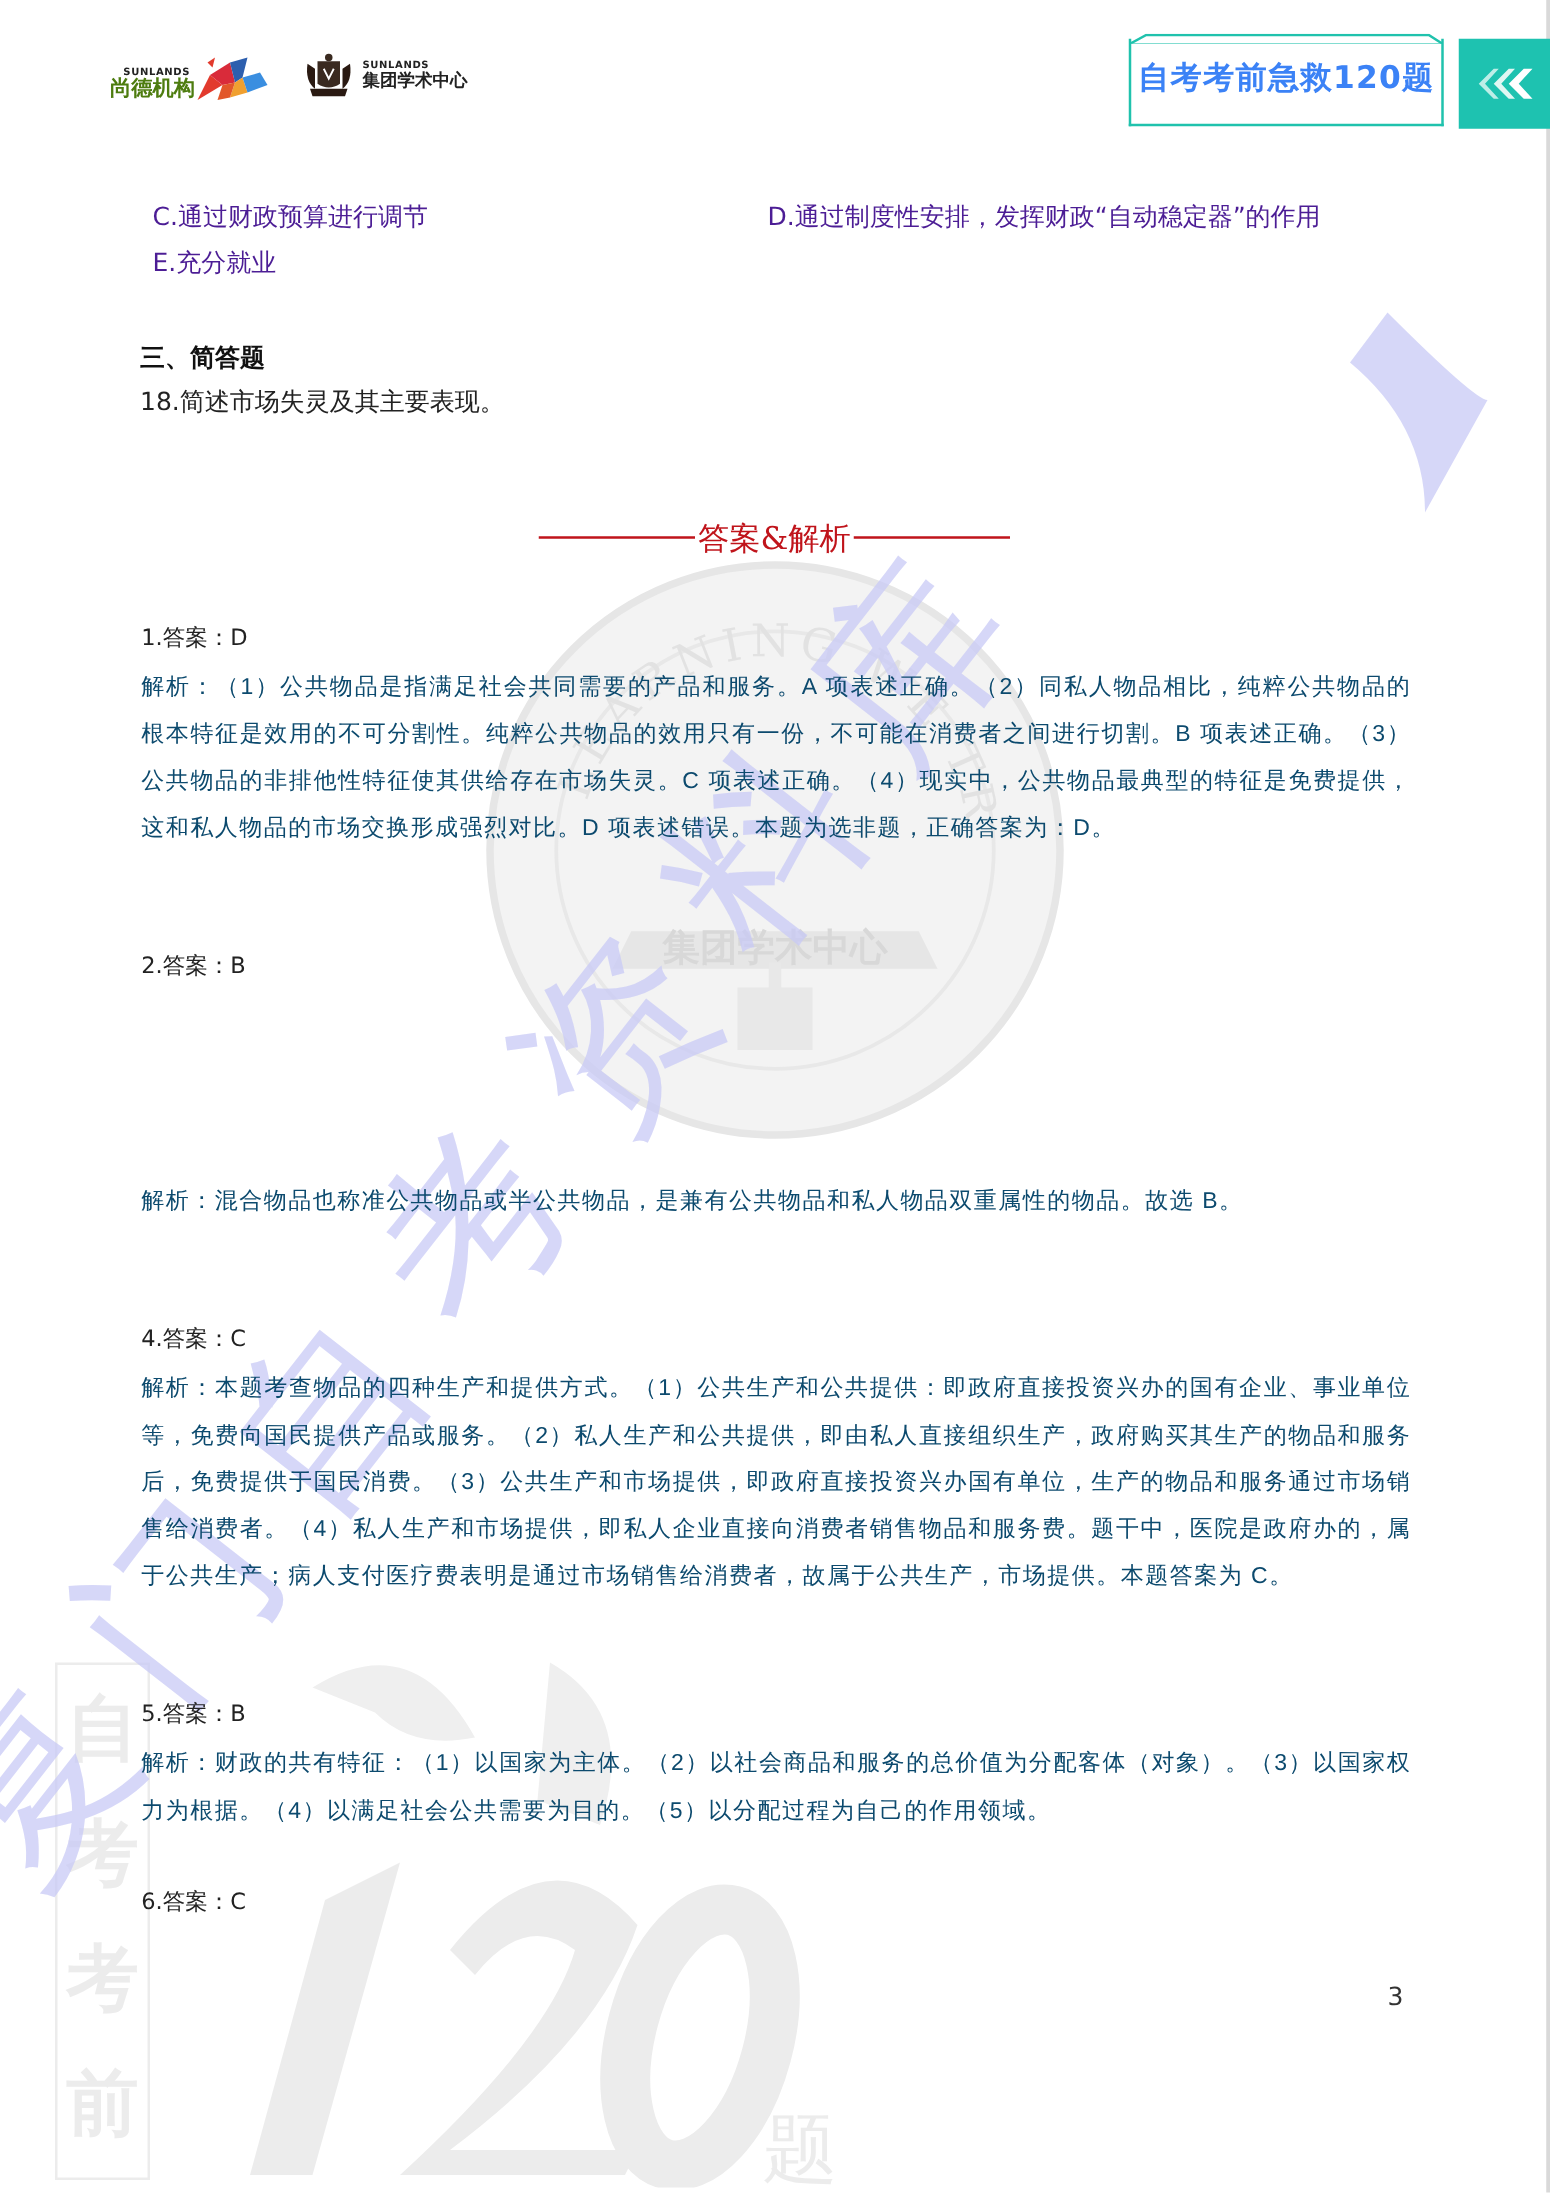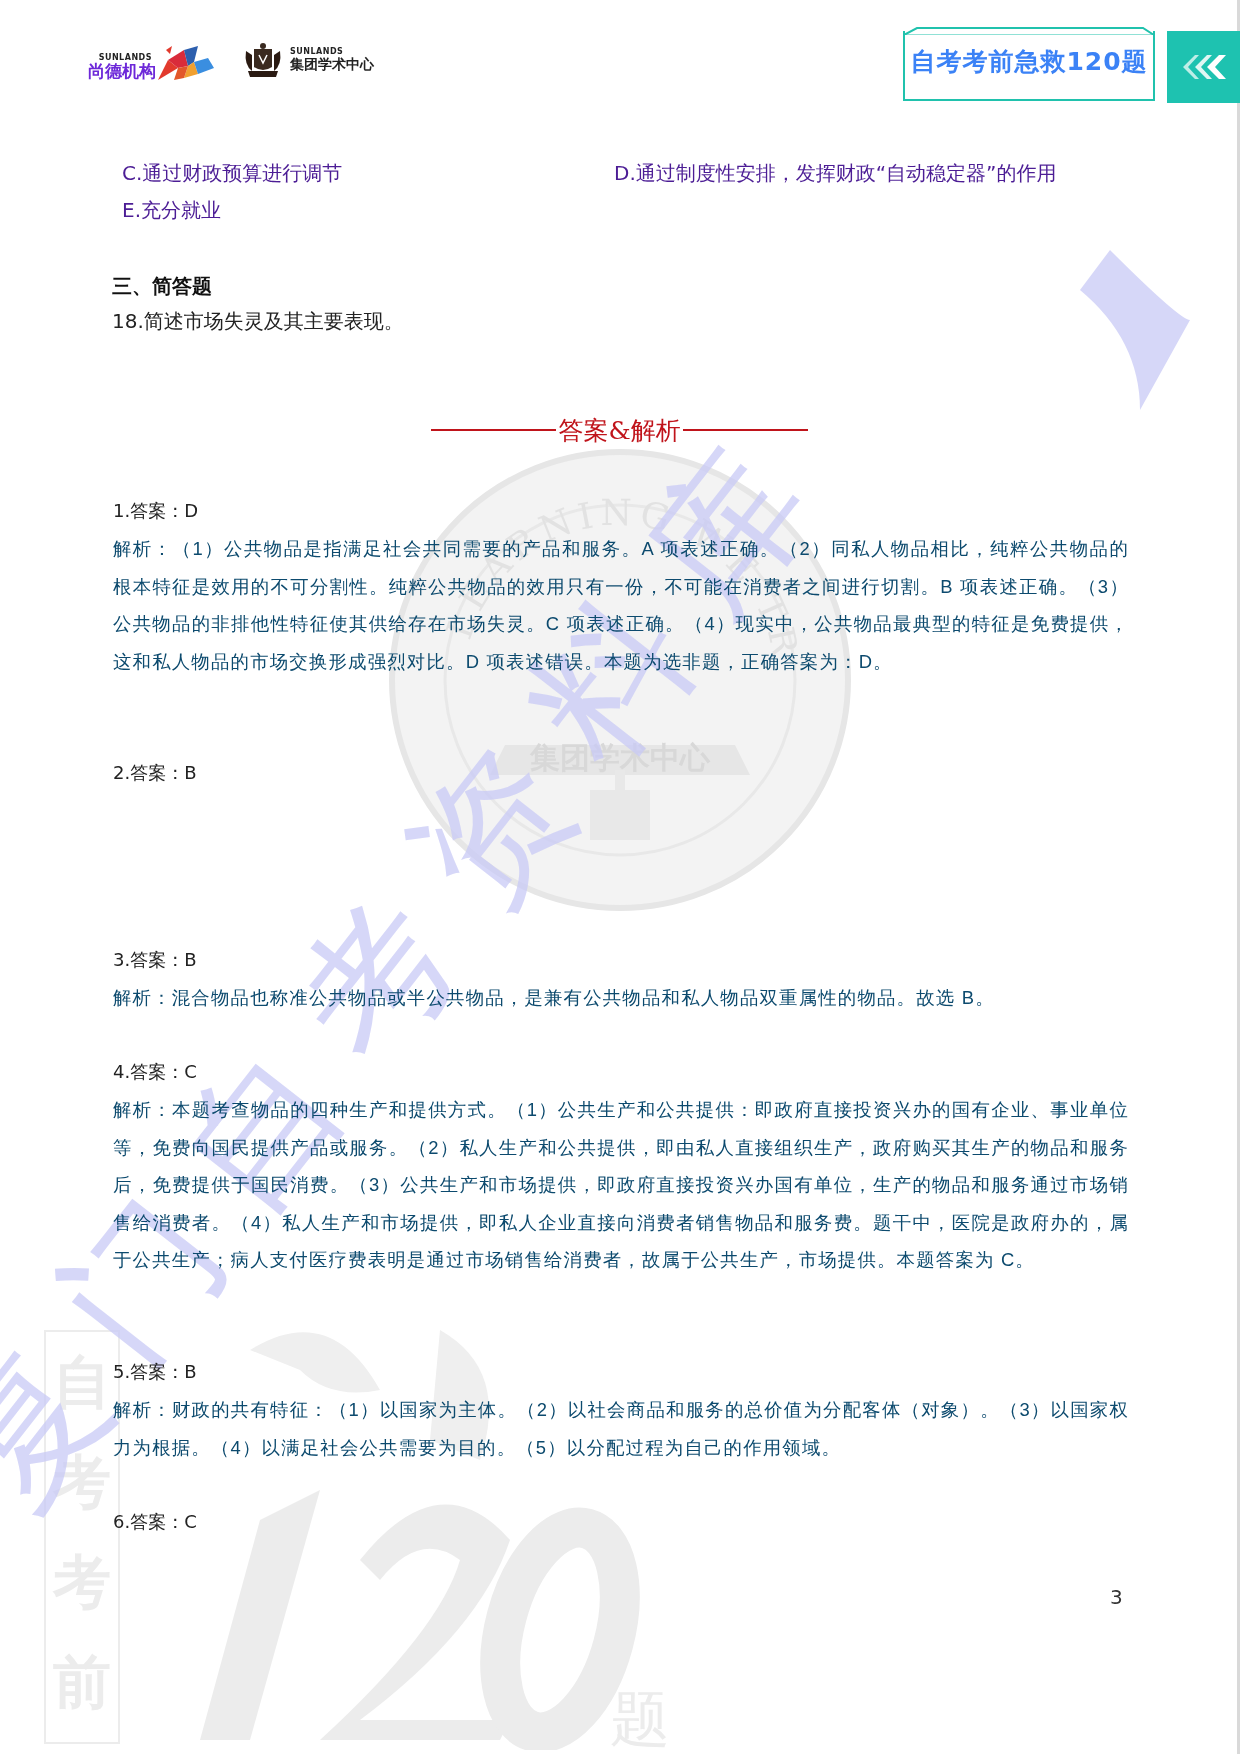--- a/index.html
+++ b/index.html
@@ -8,21 +8,21 @@
     background: #ffffff; color: #222;
     font-family: "DejaVu Sans", "Liberation Sans", sans-serif;
   }
   .right-edge { position: absolute; top: 0; right: 0; width: 3px; height: 100%; background: #d9d9d9; }
 
   
   .header { position: absolute; left: 0; top: 0; width: 1025px; height: 110px; }
   .logo1 { position: absolute; left: 88px; top: 40px; height: 40px; display: flex; align-items: flex-end; }
   .logo1 .brand-col { display: flex; flex-direction: column; align-items: flex-end; }
   .logo1 .en { font-size: 8px; font-weight: bold; color: #222; letter-spacing: 0.5px; margin-right: 4px; }
-  .logo1 .cn { font-size: 17px; font-weight: bold; color: #6d28d9; line-height: 18px; }
+  .logo1 .cn { font-size: 17px; font-weight: bold; color: #4d7c0f; line-height: 18px; }
   .bull { width: 62px; height: 36px; margin-left: -2px; }
   .logo2 { position: absolute; left: 242px; top: 40px; height: 40px; display: flex; align-items: center; }
   .crest { width: 42px; height: 38px; }
   .logo2 .txt { margin-left: 6px; display: flex; flex-direction: column; }
   .logo2 .en { font-size: 8px; font-weight: bold; color: #222; letter-spacing: 0.5px; }
   .logo2 .cn { font-size: 14px; font-weight: bold; color: #222; }
 
   .title-box {
     position: absolute; left: 903px; top: 31px; width: 252px; height: 70px;
     border: 2px solid #20c2ad; border-top: none; box-sizing: border-box;
@@ -172,21 +172,20 @@
   <div class="ans" style="top:492px;">
     <div class="head">1.答案：D</div>
     <div class="body">解析：（1）公共物品是指满足社会共同需要的产品和服务。A 项表述正确。（2）同私人物品相比，纯粹公共物品的根本特征是效用的不可分割性。纯粹公共物品的效用只有一份，不可能在消费者之间进行切割。B 项表述正确。（3）公共物品的非排他性特征使其供给存在市场失灵。C 项表述正确。（4）现实中，公共物品最典型的特征是免费提供，这和私人物品的市场交换形成强烈对比。D 项表述错误。本题为选非题，正确答案为：D。</div>
   </div>
 
   <div class="ans" style="top:754px;">
     <div class="head">2.答案：B</div>
   </div>
 
   <div class="ans" style="top:941px;">
-    <div class="head">3.答案：B</div>
     <div class="body">解析：混合物品也称准公共物品或半公共物品，是兼有公共物品和私人物品双重属性的物品。故选 B。</div>
   </div>
 
   <div class="ans" style="top:1053px;">
     <div class="head">4.答案：C</div>
     <div class="body">解析：本题考查物品的四种生产和提供方式。（1）公共生产和公共提供：即政府直接投资兴办的国有企业、事业单位等，免费向国民提供产品或服务。（2）私人生产和公共提供，即由私人直接组织生产，政府购买其生产的物品和服务后，免费提供于国民消费。（3）公共生产和市场提供，即政府直接投资兴办国有单位，生产的物品和服务通过市场销售给消费者。（4）私人生产和市场提供，即私人企业直接向消费者销售物品和服务费。题干中，医院是政府办的，属于公共生产；病人支付医疗费表明是通过市场销售给消费者，故属于公共生产，市场提供。本题答案为 C。</div>
   </div>
 
   <div class="ans" style="top:1353px;">
     <div class="head">5.答案：B</div>

